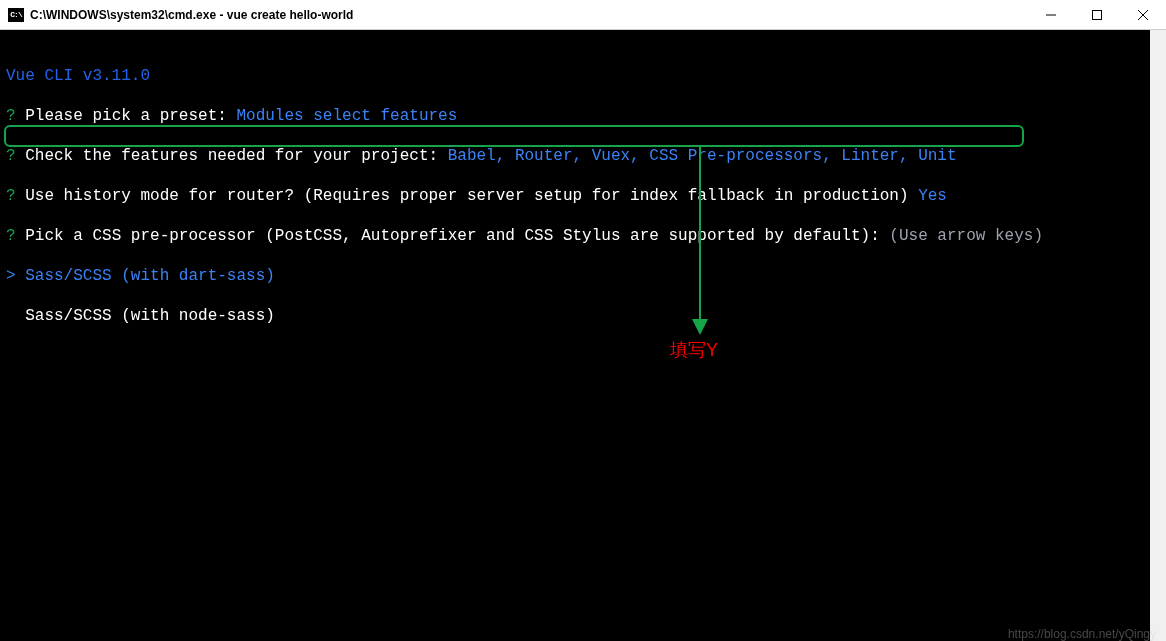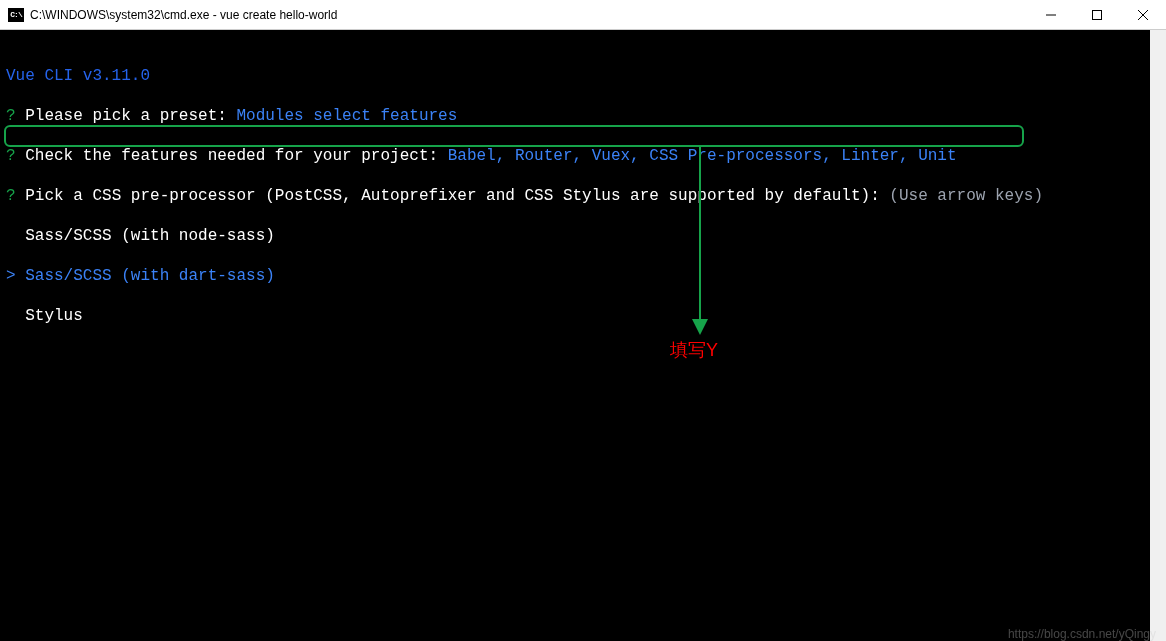--- a/index.html
+++ b/index.html
@@ -35,20 +35,21 @@
       justify-content: center;
       color: #fff;
       font-size: 8px;
       font-weight: bold;
       letter-spacing: -1px;
     }
     .title-text {
       font-family: 'Segoe UI', Tahoma, sans-serif;
       font-size: 12px;
       color: #000;
+      font-weight: bold;
     }
     .window-controls {
       position: absolute;
       right: 0;
       top: 0;
       height: 30px;
       display: flex;
     }
     .win-btn {
       width: 46px;
@@ -139,24 +140,24 @@
     </div>
   </div>
 </div>
 
 <div class="scrollbar-track"></div>
 
 <div class="terminal">
 <span class="line"><span class="blue">Vue CLI v3.11.0</span></span>
 <span class="line"><span class="green">?</span><span class="white"> Please pick a preset: </span><span class="cyan">Modules select features</span></span>
 <span class="line"><span class="green">?</span><span class="white"> Check the features needed for your project: </span><span class="cyan">Babel, Router, Vuex, CSS Pre-processors, Linter, Unit</span></span>
+<span class="line"><span class="green">?</span><span class="white"> Use history mode for router? (Requires proper server setup for index fallback in production) </span><span class="cyan">Yes</span></span>
 <span class="line"><span class="green">?</span><span class="white"> Pick a CSS pre-processor (PostCSS, Autoprefixer and CSS Stylus are supported by default): </span><span class="gray">(Use arrow keys)</span></span>
+<span class="line"><span class="cyan">&gt;</span><span class="cyan"> Sass/SCSS (with dart-sass)</span></span>
 <span class="line"><span class="white">  Sass/SCSS (with node-sass)</span></span>
-<span class="line"><span class="cyan">&gt;</span><span class="cyan"> Sass/SCSS (with dart-sass)</span></span>
-<span class="line"><span class="white">  Stylus</span></span>
 
   <div class="highlight-box"></div>
 
   <svg class="arrow-svg" width="30" height="190">
     <line x1="10" y1="0" x2="10" y2="175" stroke="#16a34a" stroke-width="2"></line>
     <polygon points="10,188 2,172 18,172" fill="#16a34a"></polygon>
   </svg>
 
   <div class="annotation">填写Y</div>
 </div>

